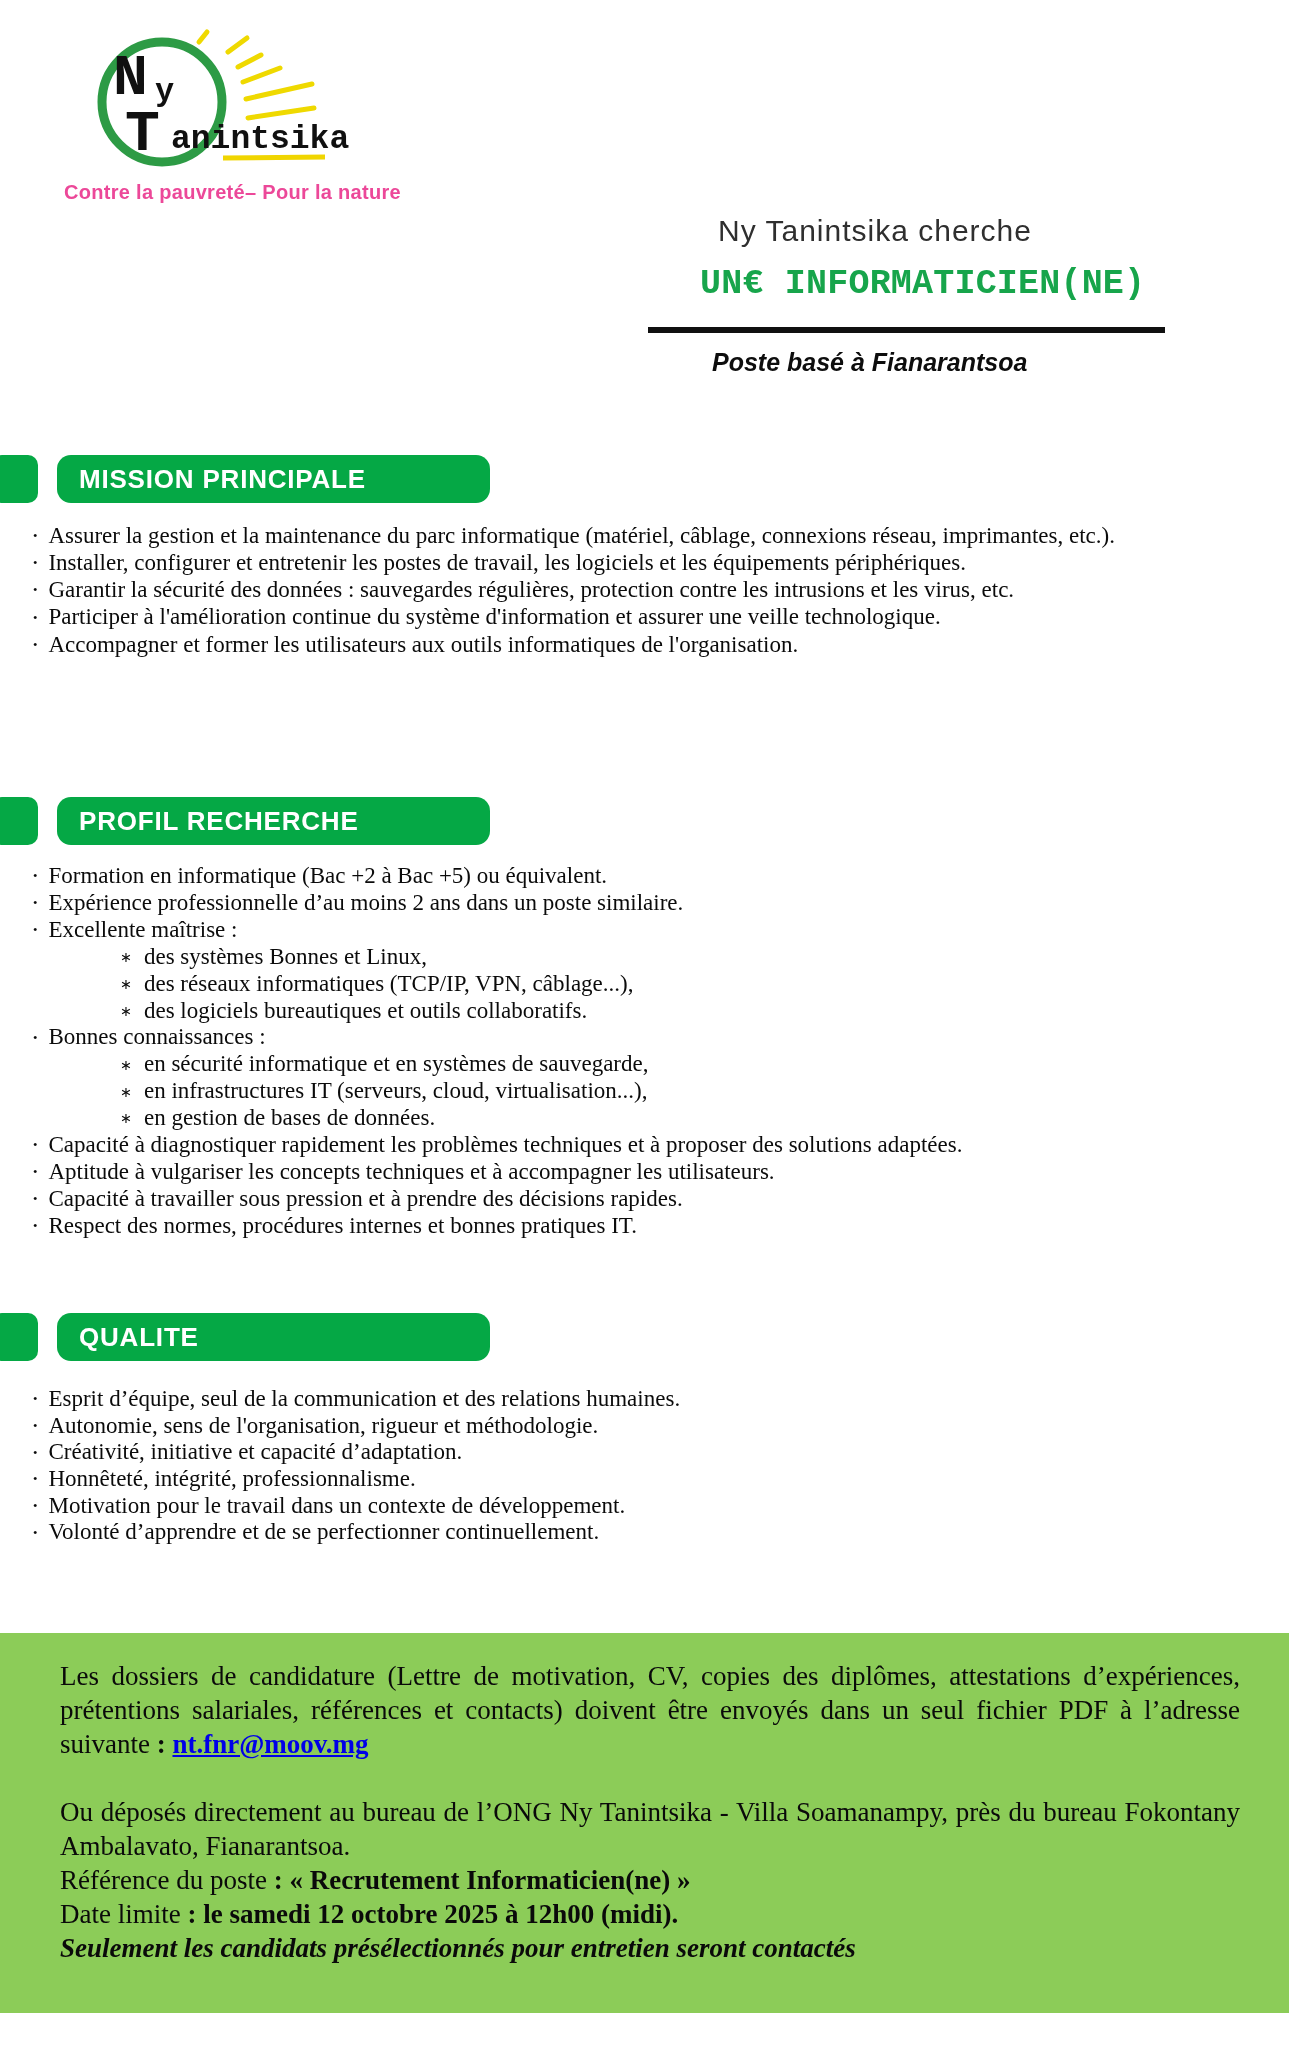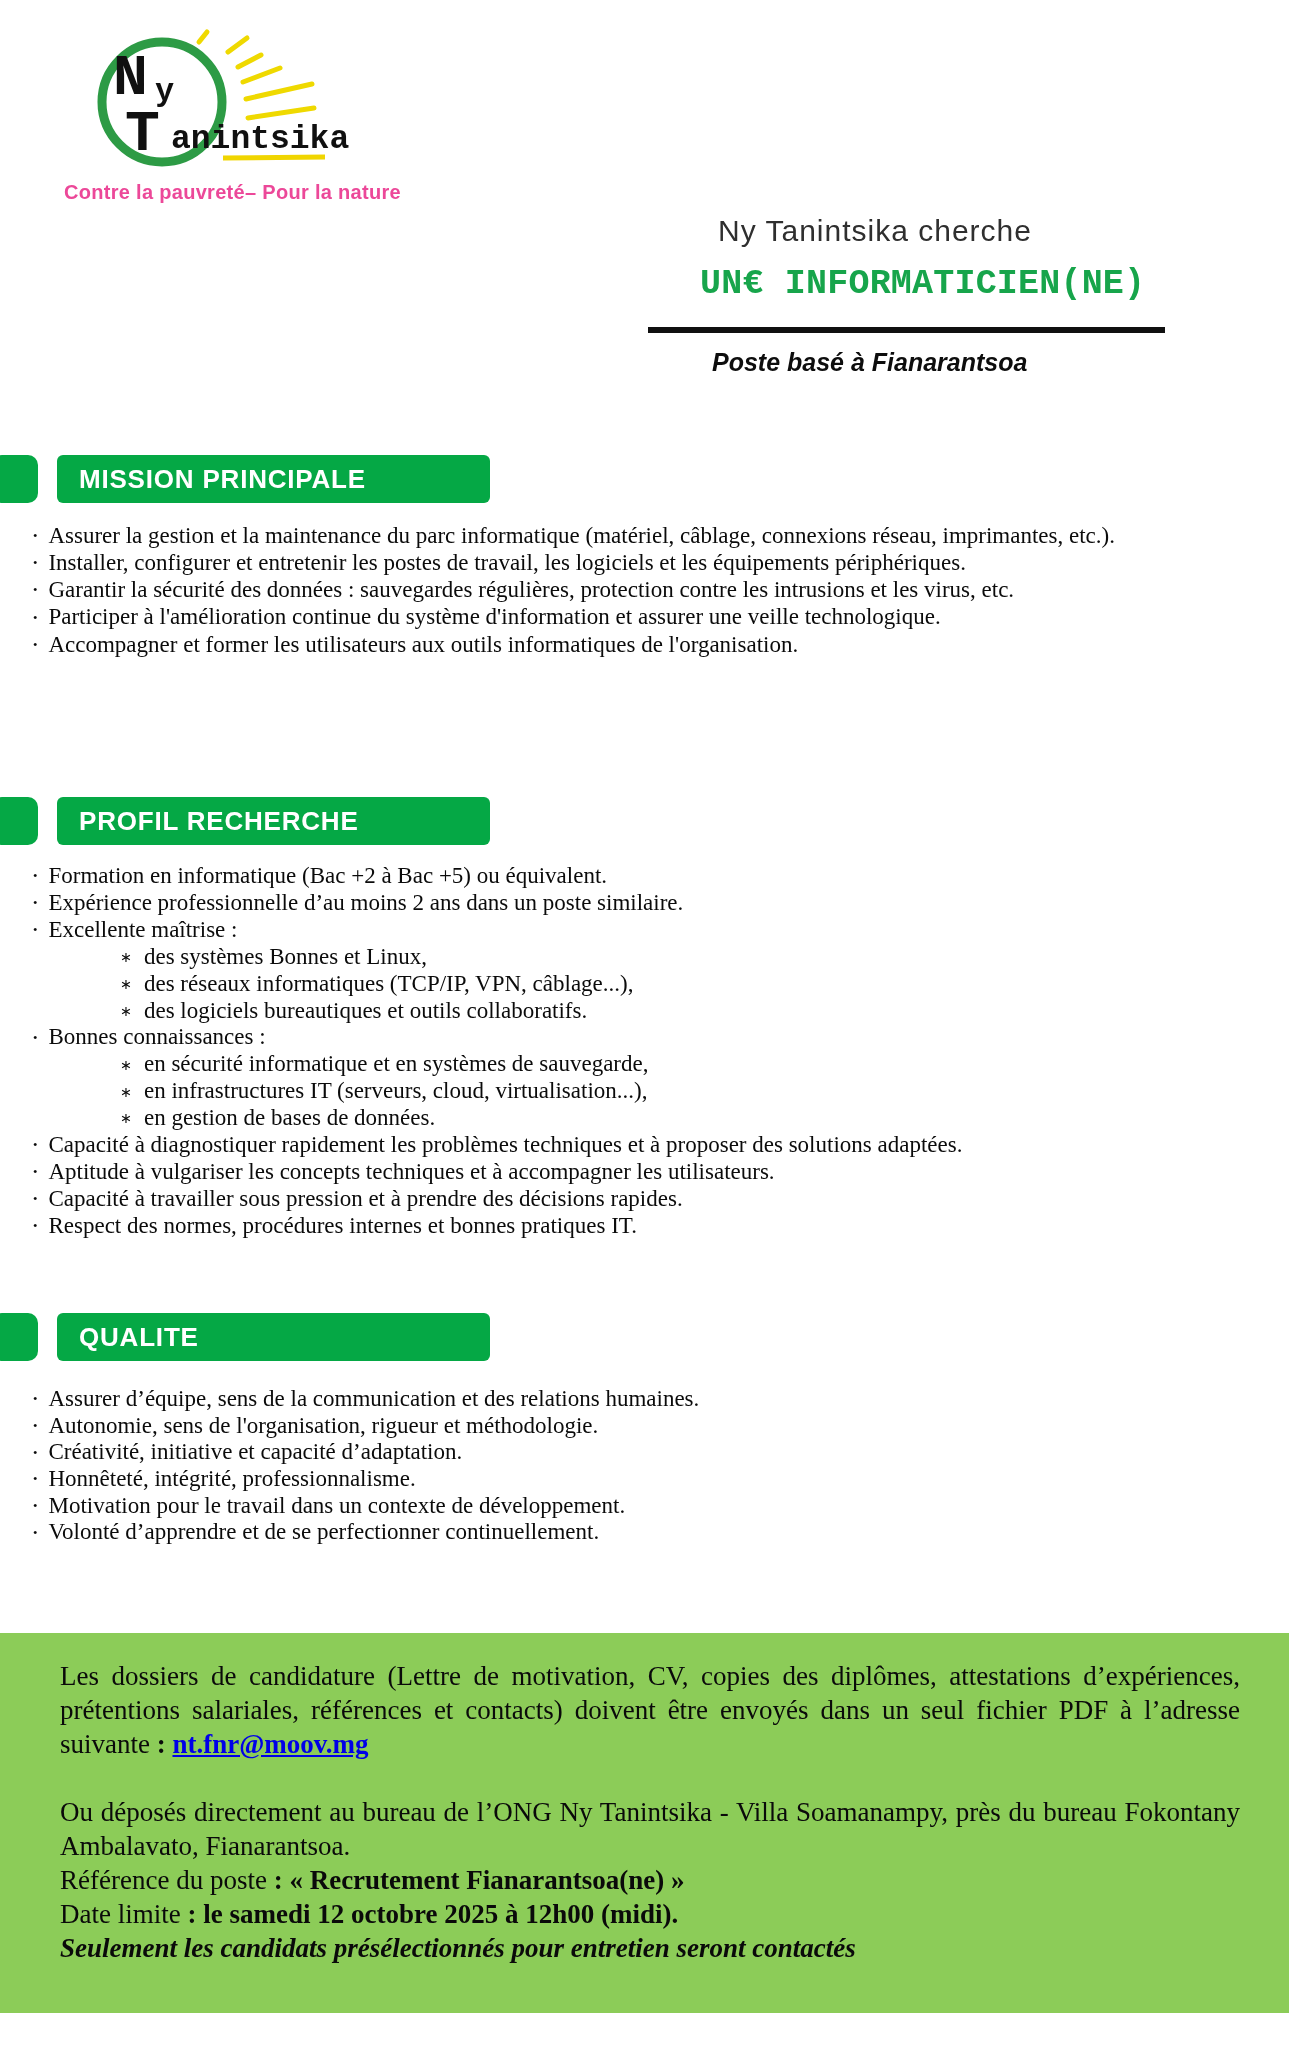--- a/index.html
+++ b/index.html
@@ -42,21 +42,21 @@
     font-size:25px;color:#0d0d0d;white-space:nowrap;
   }
   
   .sec{position:absolute;left:0;width:520px;height:48px;}
   .sec .tab{
     position:absolute;left:-8px;top:0;width:46px;height:48px;
     background:var(--green);border-radius:10px;
   }
   .sec .bar{
     position:absolute;left:57px;top:0;width:433px;height:48px;box-sizing:border-box;
-    background:var(--green);border-radius:6px;color:#ffffff;
+    background:var(--green);border-radius:14px;color:#ffffff;
     font-family:"Liberation Sans", sans-serif;font-weight:bold;font-size:26px;
     line-height:48px;padding-left:22px;letter-spacing:.8px;white-space:nowrap;
   }
   .sec-mission{top:455px;}
   .sec-profil{top:797px;}
   .sec-qualite{top:1313px;}
   
   .list{position:absolute;left:30px;width:1203px;font-size:23px;color:var(--ink);}
   .list-mission{top:522px;line-height:1.18;}
   .list-profil{top:863px;line-height:1.17;}
@@ -139,29 +139,29 @@
     <p class="bullet"><span class="marker">•</span><span>Aptitude à vulgariser les concepts techniques et à accompagner les utilisateurs.</span></p>
     <p class="bullet"><span class="marker">•</span><span>Capacité à travailler sous pression et à prendre des décisions rapides.</span></p>
     <p class="bullet"><span class="marker">•</span><span>Respect des normes, procédures internes et bonnes pratiques IT.</span></p>
   </div>
 
   <div class="sec sec-qualite">
     <div class="tab"></div>
     <div class="bar">QUALITE</div>
   </div>
   <div class="list list-qualite">
-    <p class="bullet"><span class="marker">•</span><span>Assurer d’équipe, sens de la communication et des relations humaines.</span></p>
+    <p class="bullet"><span class="marker">•</span><span>Esprit d’équipe, seul de la communication et des relations humaines.</span></p>
     <p class="bullet"><span class="marker">•</span><span>Autonomie, sens de l'organisation, rigueur et méthodologie.</span></p>
     <p class="bullet"><span class="marker">•</span><span>Créativité, initiative et capacité d’adaptation.</span></p>
     <p class="bullet"><span class="marker">•</span><span>Honnêteté, intégrité, professionnalisme.</span></p>
     <p class="bullet"><span class="marker">•</span><span>Motivation pour le travail dans un contexte de développement.</span></p>
     <p class="bullet"><span class="marker">•</span><span>Volonté d’apprendre et de se perfectionner continuellement.</span></p>
   </div>
 
   <div class="footer">
     <p><span>Les dossiers de candidature (Lettre de motivation, CV, copies des diplômes, attestations d’expériences, prétentions salariales, références et contacts) doivent être envoyés dans un seul fichier PDF à l’adresse suivante</span><b><span> : </span></b><a class="email">nt.fnr@moov.mg</a></p>
     <p class="gap">Ou déposés directement au bureau de l’ONG Ny Tanintsika - Villa Soamanampy, près du bureau Fokontany Ambalavato, Fianarantsoa.</p>
-    <p><span>Référence du poste</span><b><span> : </span><span>« Recrutement Fianarantsoa(ne) »</span></b></p>
+    <p><span>Référence du poste</span><b><span> : </span><span>« Recrutement Informaticien(ne) »</span></b></p>
     <p><span>Date limite</span><b><span> : </span><span>le samedi 12 octobre 2025 à 12h00 (midi).</span></b></p>
     <p class="note">Seulement les candidats présélectionnés pour entretien seront contactés</p>
   </div>
 
 </div>
 
 </body></html>

